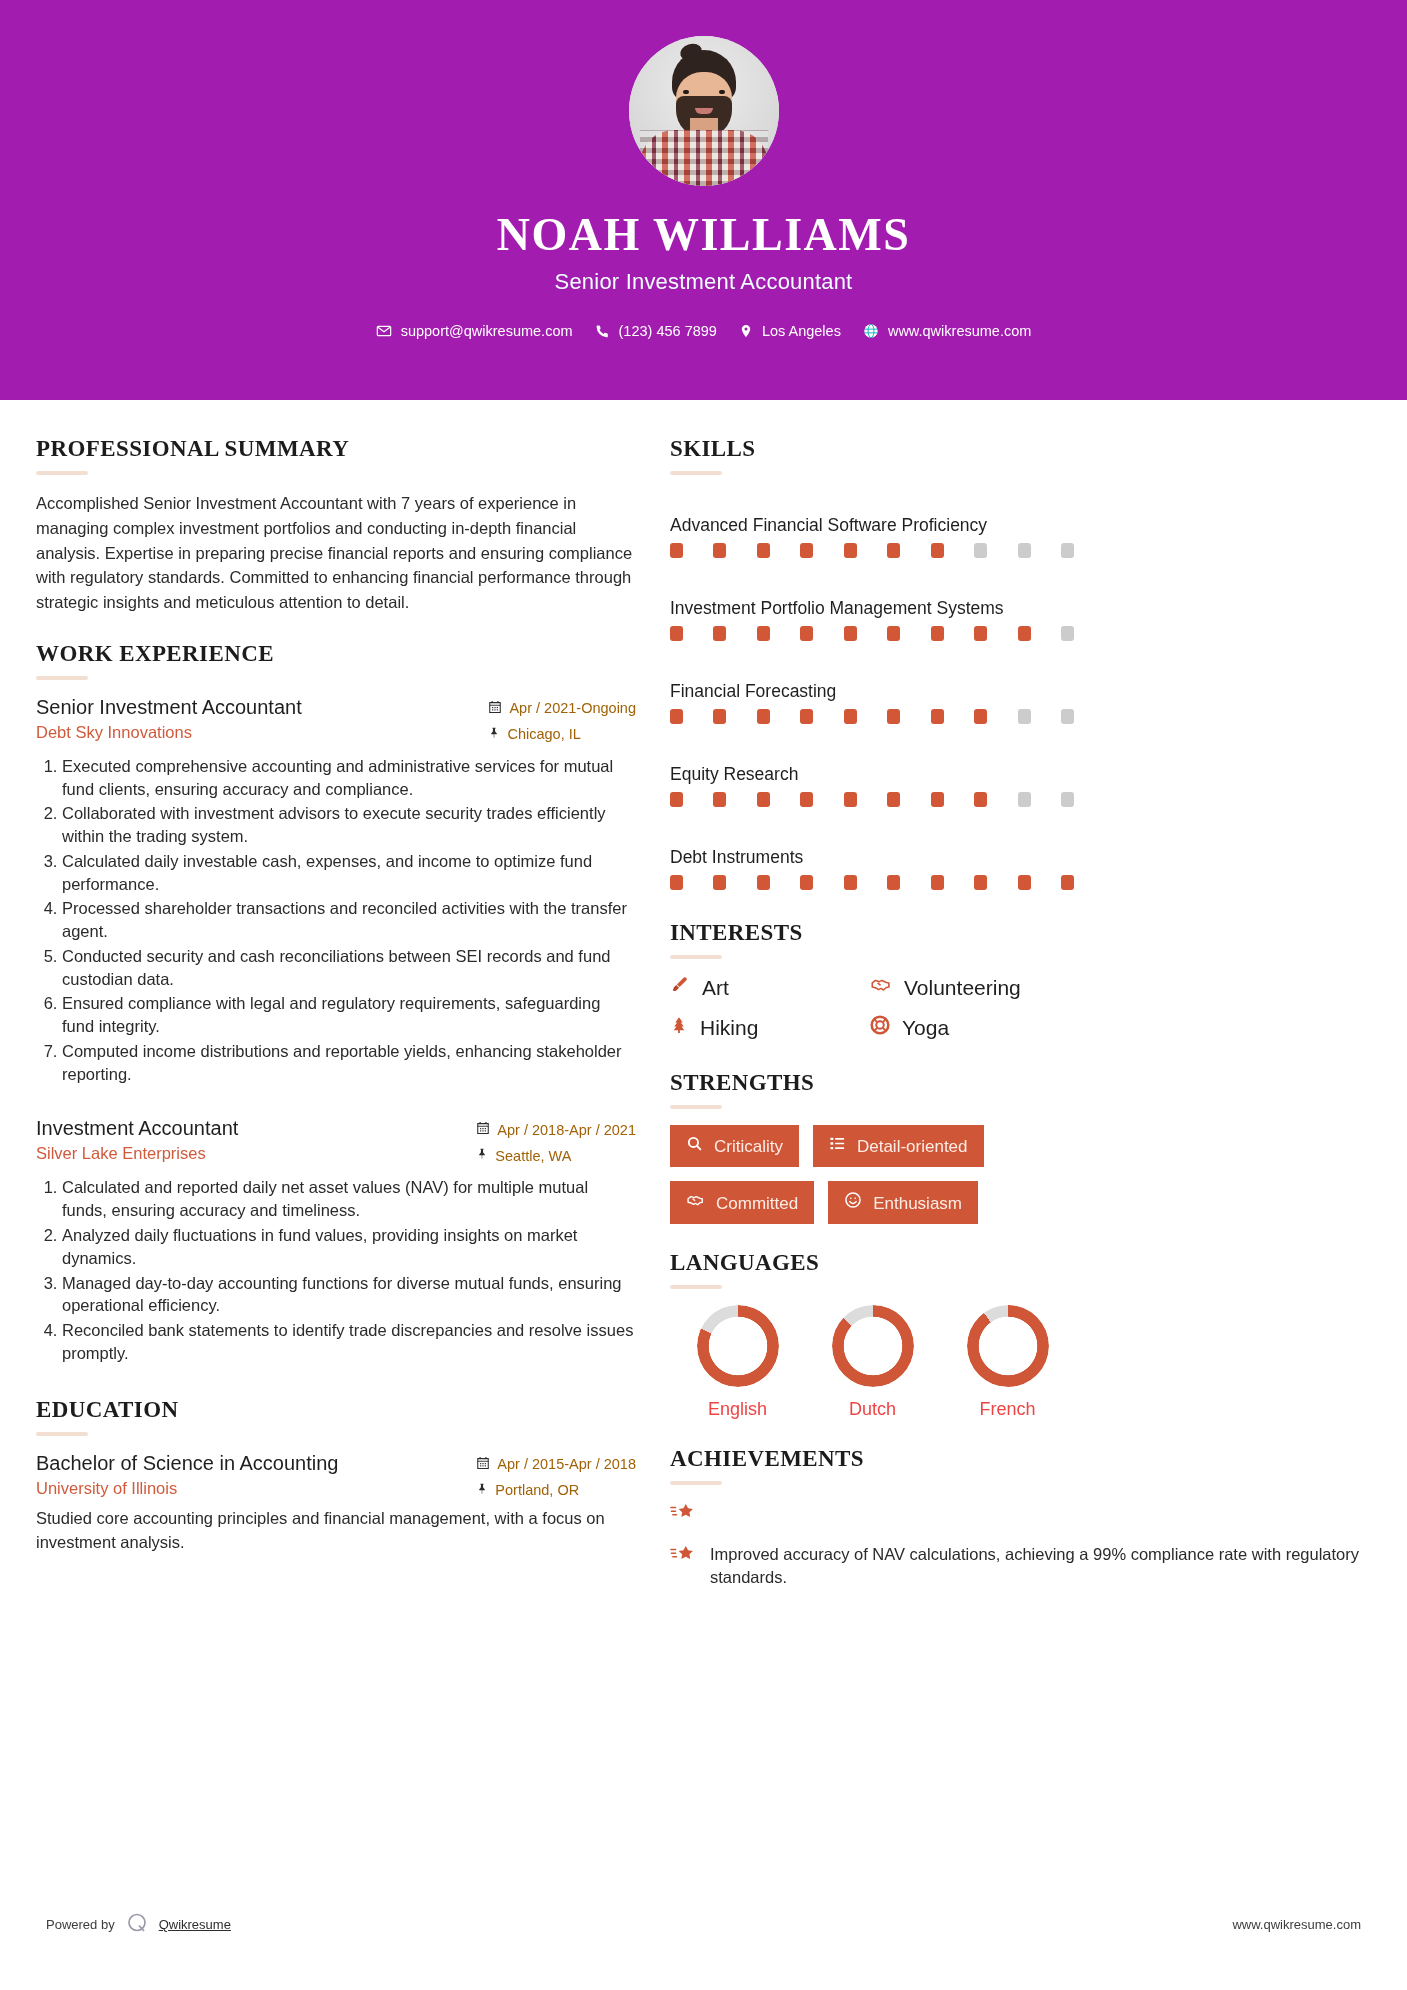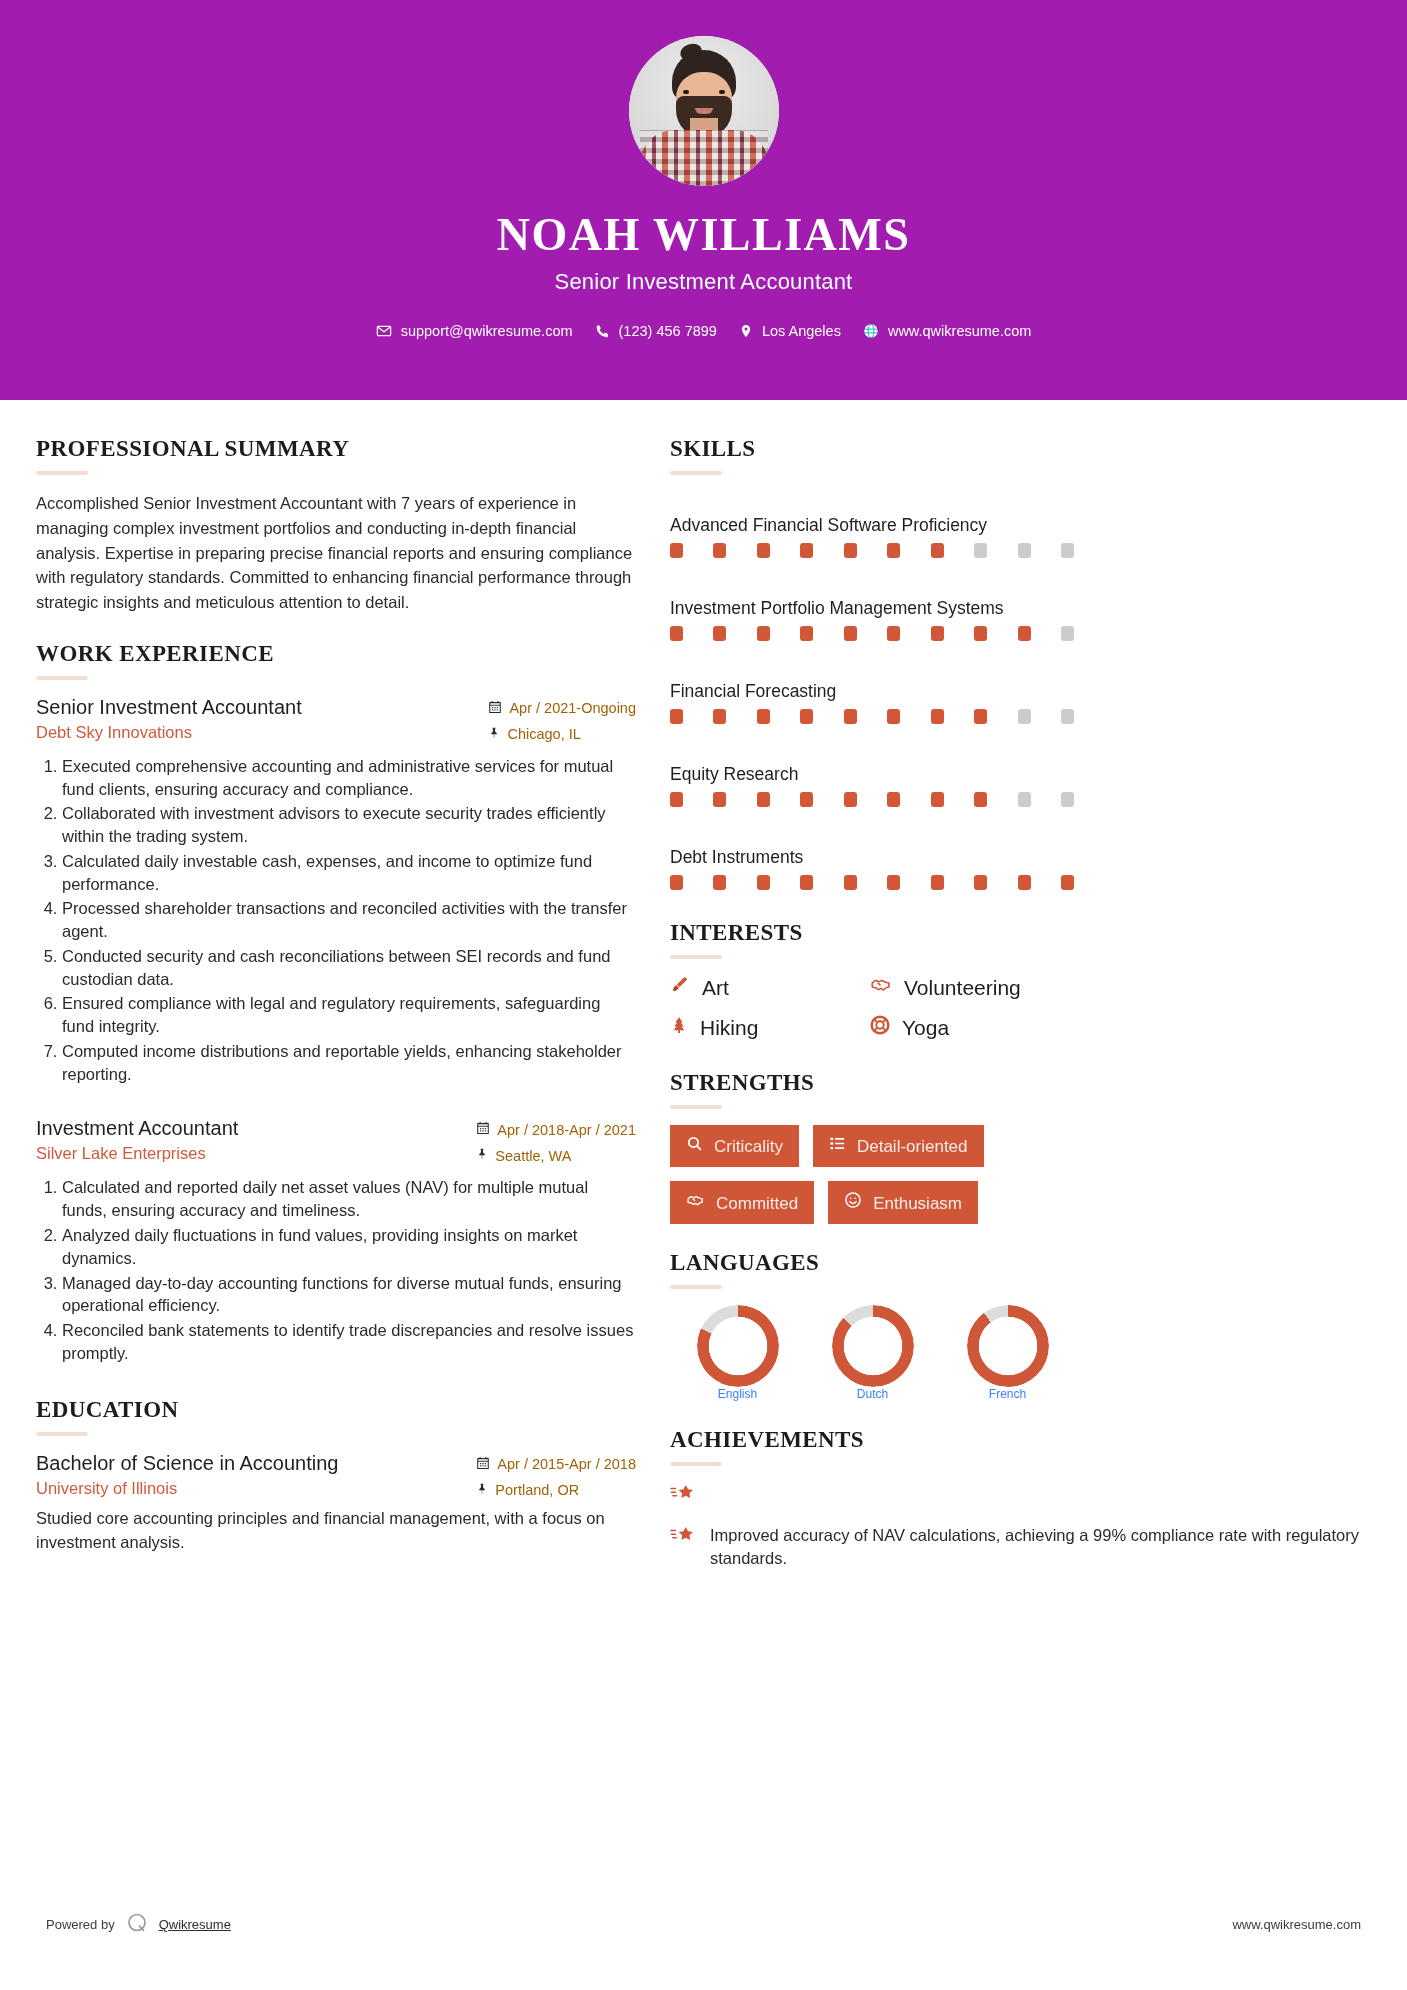--- a/index.html
+++ b/index.html
@@ -154,21 +154,21 @@
 
   
   .lang-row { display: flex; gap: 0; }
   .lang { width: 135px; text-align: center; }
   .donut { width: 82px; height: 82px; border-radius: 50%; margin: 0 auto; }
   .donut-hole {
     width: 100%; height: 100%; border-radius: 50%;
     -webkit-mask: radial-gradient(circle, transparent 50%, #000 51%);
             mask: radial-gradient(circle, transparent 50%, #000 51%);
   }
-  .lang-label { font-size: 12px; color: #3b82f6; }
+  .lang-label { font-size: 18px; color: #ef4444; margin-top: 12px; }
 
   
   .ach { display: flex; gap: 14px; margin-bottom: 14px; }
   .ach-text { font-size: 16.5px; line-height: 1.38; color: #2b2b2b; }
 
   
   .footer {
     position: absolute; left: 0; right: 0; bottom: 52px;
     display: flex; justify-content: space-between; align-items: center;
     padding: 0 46px;

